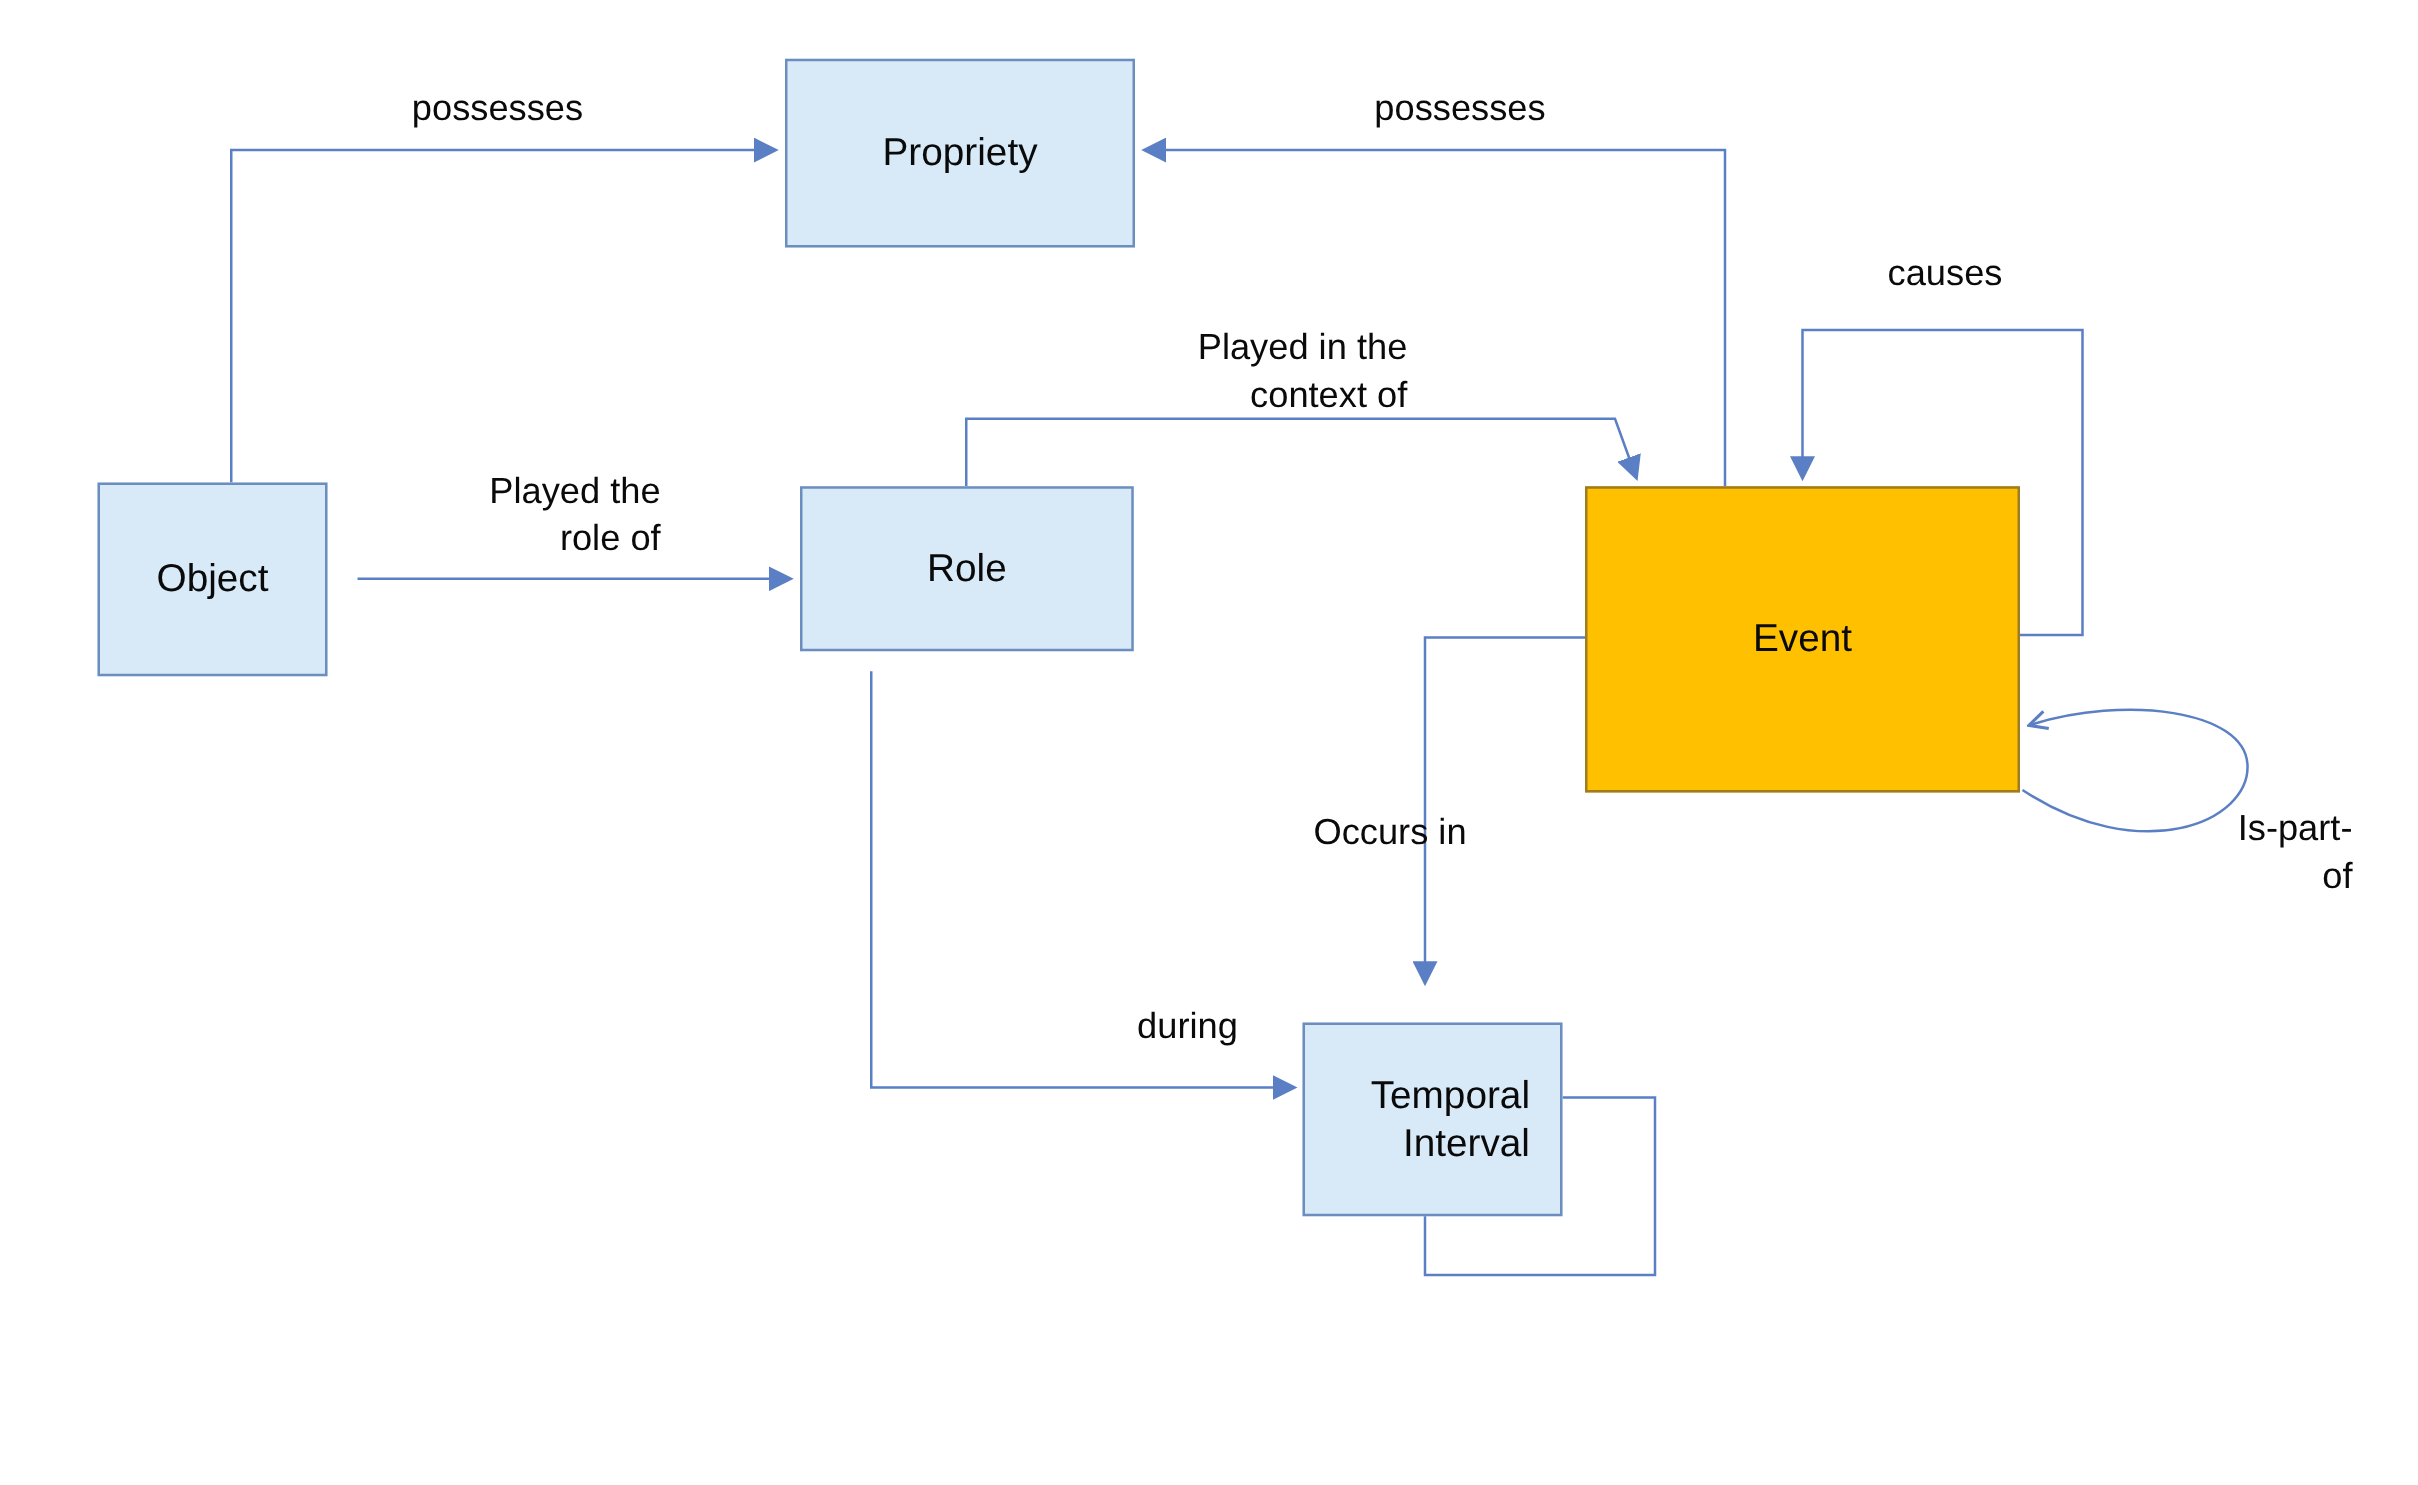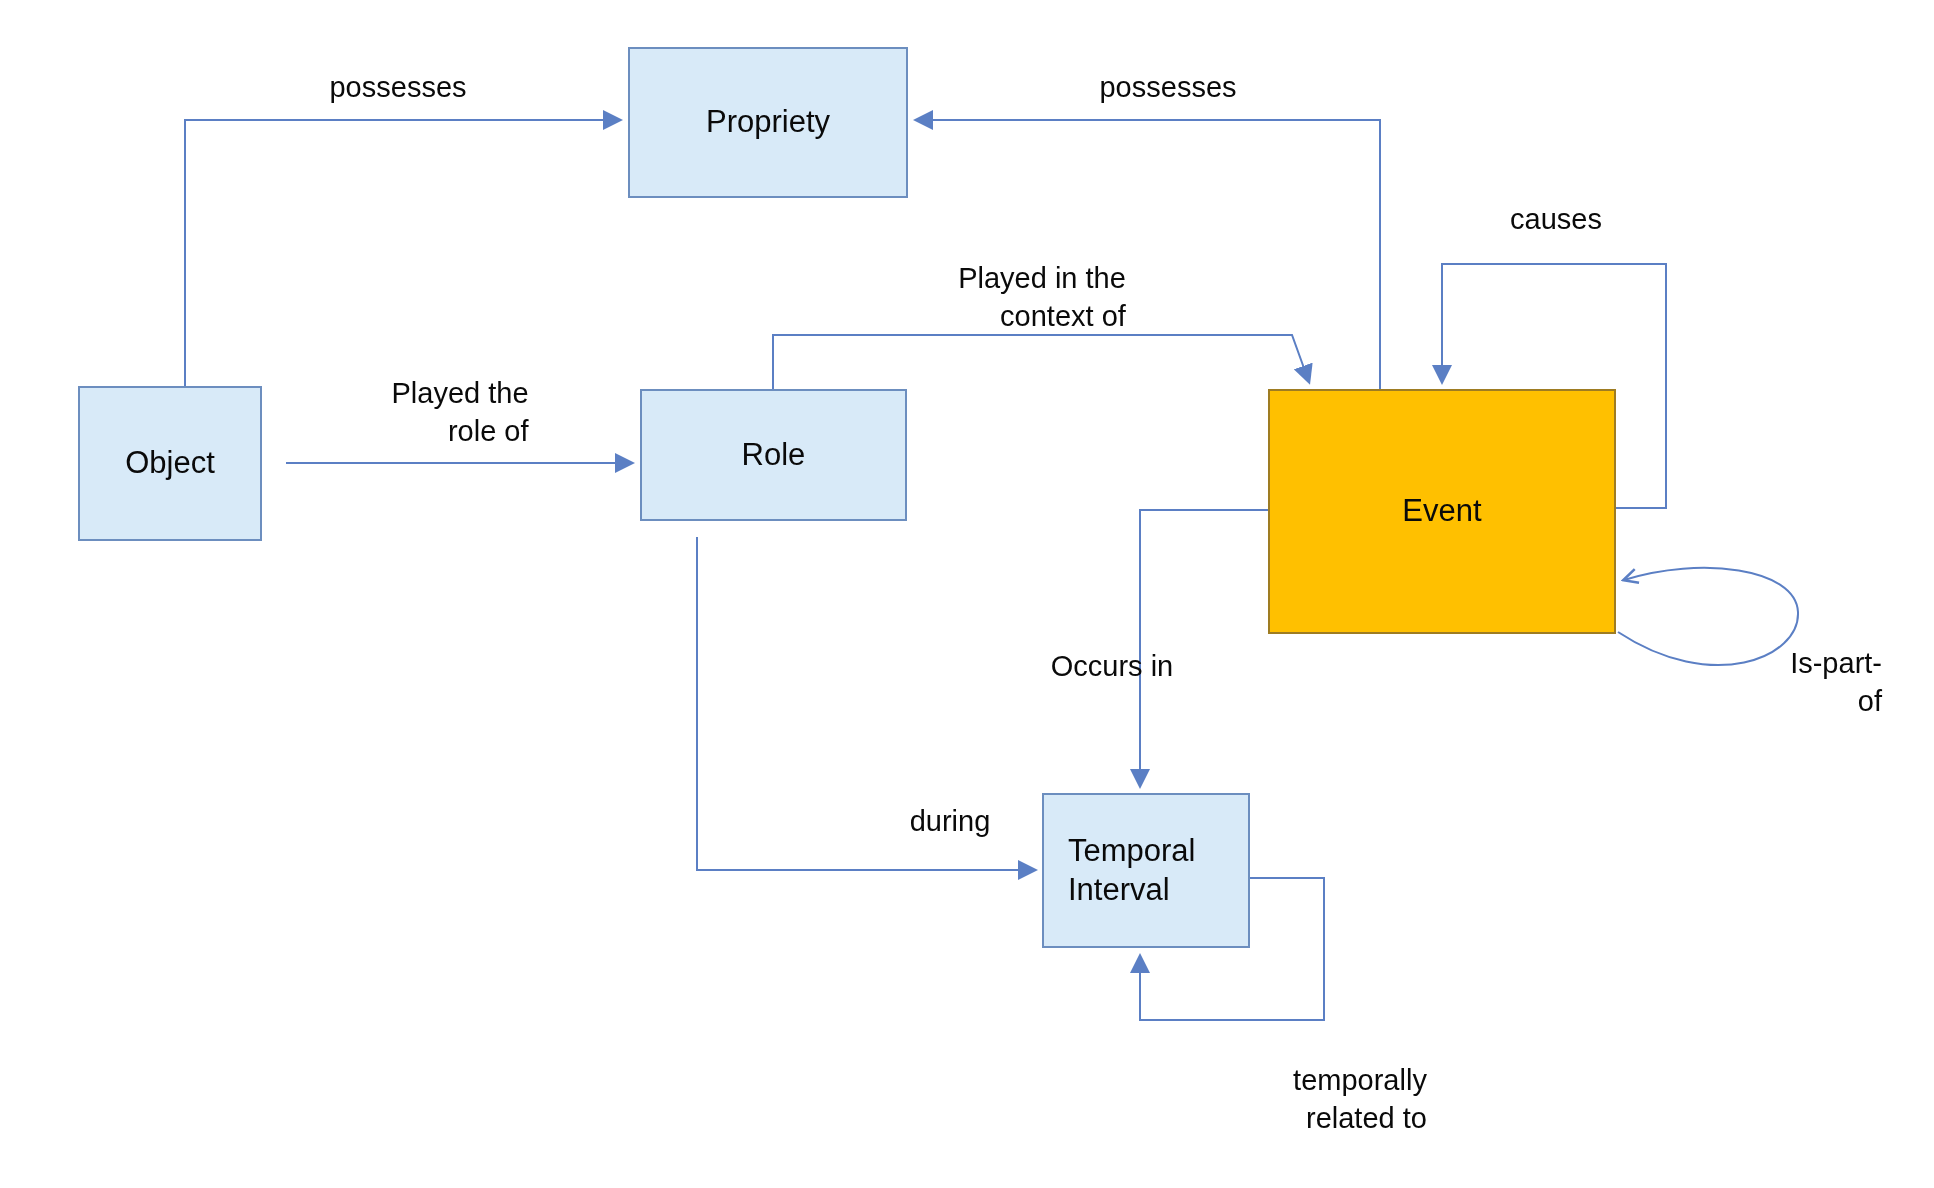--- a/index.html
+++ b/index.html
@@ -19,21 +19,21 @@
     overflow:hidden;
   }
   .wires{position:absolute;inset:0;width:1934px;height:1188px;}
   .edge{fill:none;stroke:var(--arrow);stroke-width:2;}
   #arrowSolid path{fill:var(--arrow);}
   #arrowOpen path{fill:none;stroke:var(--arrow);stroke-width:1.4;}
   .node{
     position:absolute;
     box-sizing:border-box;
     display:flex;align-items:center;justify-content:center;
-    text-align:left;
+    text-align:right;
     background:var(--node-fill);
     border:2px solid var(--node-stroke);
     font-size:31px;
     line-height:1.25;
     color:var(--text);
   }
   .node.event{
     background:var(--event-fill);
     border-color:var(--event-stroke);
   }
@@ -90,21 +90,21 @@
   </div>
 
   <div class="node" style="left:640px;top:389px;width:267px;height:132px">
     <span>Role</span>
   </div>
 
   <div class="node event" style="left:1268px;top:389px;width:348px;height:245px">
     <span>Event</span>
   </div>
 
-  <div class="node" style="left:1042px;top:793px;width:208px;height:155px;padding:0 24px">
+  <div class="node" style="left:1042px;top:818px;width:208px;height:155px;padding:0 24px">
     <span>Temporal Interval</span>
   </div>
 
   <div class="edge-label" style="left:398px;top:88px">possesses</div>
 
   <div class="edge-label" style="left:1168px;top:88px">possesses</div>
 
   <div class="edge-label" style="left:1556px;top:220px">causes</div>
 
   <div class="edge-label" style="left:1042px;top:298px">Played in the
@@ -112,16 +112,14 @@
 
   <div class="edge-label" style="left:460px;top:413px">Played the
 role of</div>
 
   <div class="edge-label" style="left:1830px;top:683px">Is-part-of</div>
 
   <div class="edge-label" style="left:1112px;top:667px">Occurs in</div>
 
   <div class="edge-label" style="left:950px;top:822px">during</div>
 
-  <div class="edge-label" style="left:1360px;top:1100px">temporally
-related to</div>
 
 </div>
 
 </body></html>

